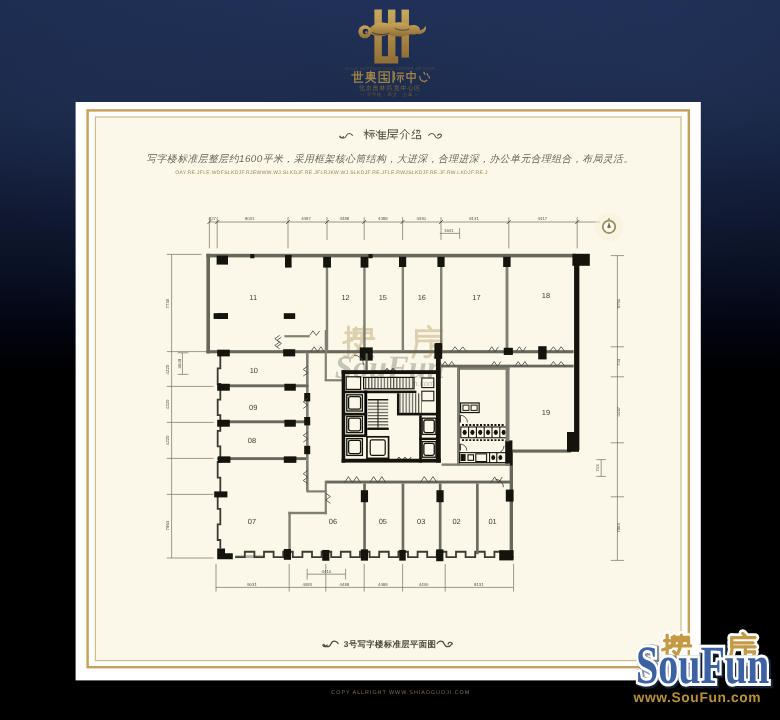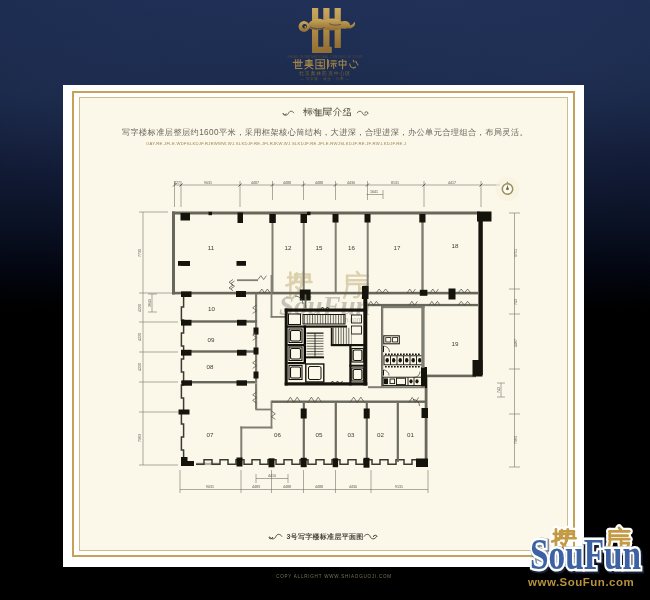--- a/index.html
+++ b/index.html
@@ -178,21 +178,21 @@
   </svg>
 
 <svg class="abs" style="left:281px;top:109.5px;" width="14" height="8" viewBox="0 0 14 8">
     <path d="M13,3.2 c-1.5,-2.6 -4.5,-2.6 -5.5,0 c-1,2.6 -4,2.6 -5.5,0 M2,3.4 a1.6,1.6 0 1 0 3.2,0" stroke="#5a5546" stroke-width="0.9" fill="none"></path>
   </svg>
 
 <svg class="abs" style="left:356px;top:109.5px;" width="14" height="8" viewBox="0 0 14 8">
     <path d="M1,3.2 c1.5,-2.6 4.5,-2.6 5.5,0 c1,2.6 4,2.6 5.5,0 M8.8,3.4 a1.6,1.6 0 1 1 3.2,0" stroke="#5a5546" stroke-width="0.9" fill="none"></path>
   </svg>
 
-<div class="abs" style="left:110px;top:127px;width:430px;text-align:center;font-size:8.2px;color:#6a6459;letter-spacing:0.4px;">写字楼标准层整层约1600平米，采用框架核心筒结构，大进深，合理进深，办公单元合理组合，布局灵活。</div>
+<div class="abs" style="left:110px;top:127px;width:430px;text-align:center;font-size:8.2px;color:#6a6459;letter-spacing:0.4px;font-style:italic;">写字楼标准层整层约1600平米，采用框架核心筒结构，大进深，合理进深，办公单元合理组合，布局灵活。</div>
 
 <div class="abs" style="left:146px;top:140.5px;width:290px;font-size:4.2px;color:#9f7f48;letter-spacing:0.28px;white-space:nowrap;overflow:hidden;">OAY.RE.JFLE.WDFSLKDJF.RJEWWW.WJ.SLKDJF.RE.JFLRJKW.WJ.SLKDJF.RE.JFLE.RWJSLKDJF.RE.JF.RW.LKDJF.RE.J</div>
 
 <svg id="plan" class="abs" style="left:0;top:0;" width="650" height="600" viewBox="0 0 650 600">
 <defs>
   <pattern id="hatchV" width="2.6" height="8" patternUnits="userSpaceOnUse">
     <rect width="2.6" height="8" fill="#f7f4e6"></rect>
         <line x1="0.5" y1="0" x2="0.5" y2="8" stroke="#3a3930" stroke-width="0.8"></line>
   </pattern>
   <pattern id="hatchH" width="8" height="2.6" patternUnits="userSpaceOnUse">

